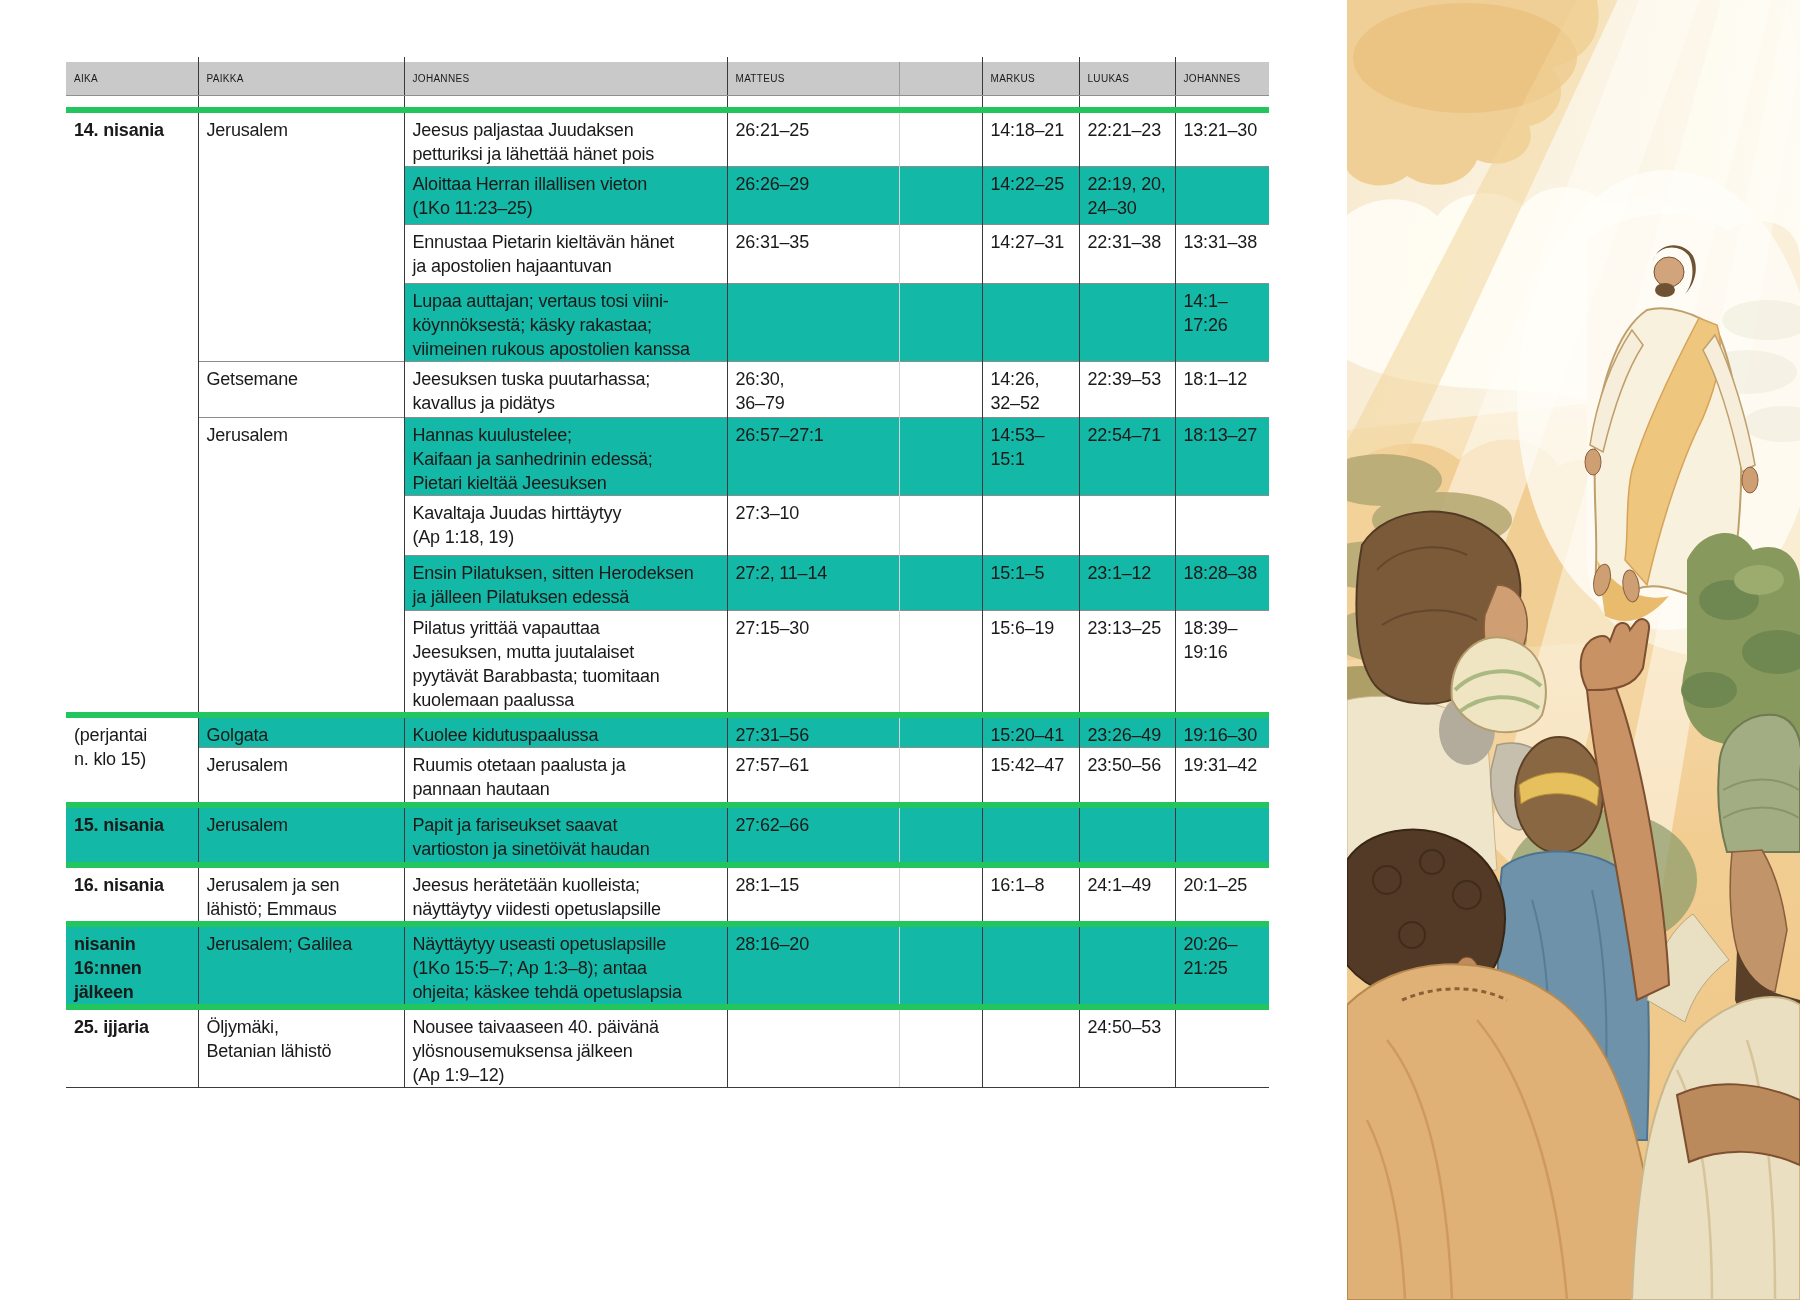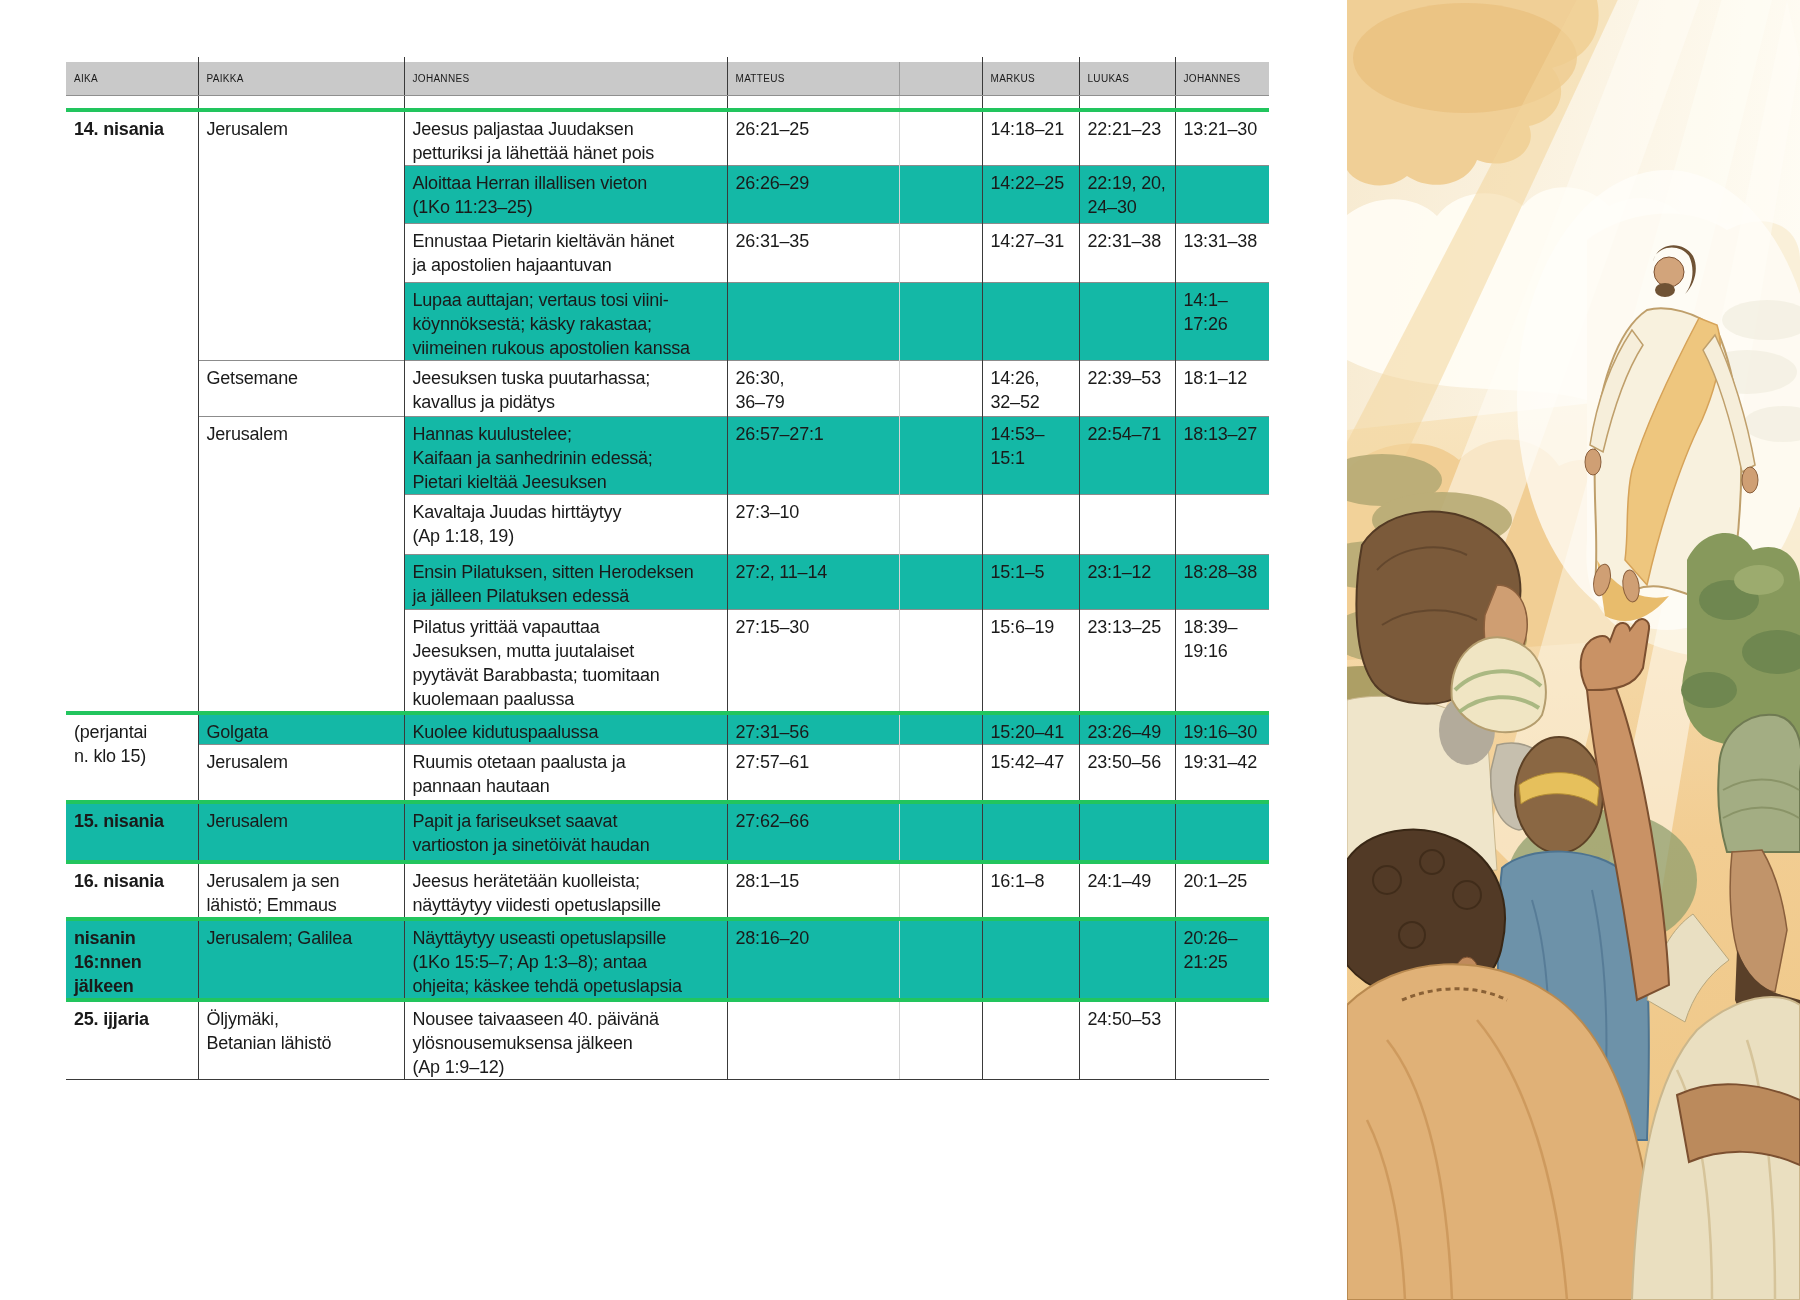--- a/index.html
+++ b/index.html
@@ -12,21 +12,21 @@
   th{font-size:10px;line-height:20px;letter-spacing:0.3px;font-weight:normal;white-space:nowrap;overflow:hidden;}
   thead tr.stub th{height:5px;padding:0;}
   thead tr.band th{height:33px;background:#c9c9c9;border-bottom:1px solid #8f8f8f;padding-top:7px;}
   thead tr.subgap th{height:15px;padding:0;}
   
   .col-paikka,.col-tapahtuma,.col-matteus,.col-markus,.col-luukas,.col-johannes{border-left:1px solid #3a3a3a;}
   .col-extra{border-left:1px solid #d4d4d4;}
   thead tr.band .col-extra{border-left-color:#9c9c9c;}
   thead tr.stub .col-extra{border-left-color:transparent;}
   
-  tr.sep-group td{border-top:4px solid #22c55e;}
+  tr.sep-group td{border-top:6px solid #22c55e;}
   tr.sep-place td,tr.sep-event td{border-top:1px solid #8c8c8c;}
   tbody tr.last td{border-bottom:1px solid #3a3a3a;}
   .shade{background:#14b8a6;}
   .bold{font-weight:bold;}
   .illu{position:absolute;left:1347px;top:0;width:453px;height:1300px;}
   .illu svg{display:block;}
 </style>
 </head>
 <body>
 

